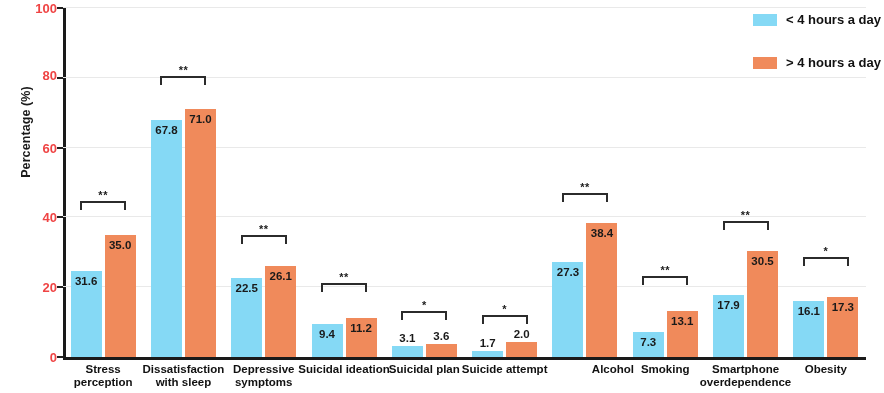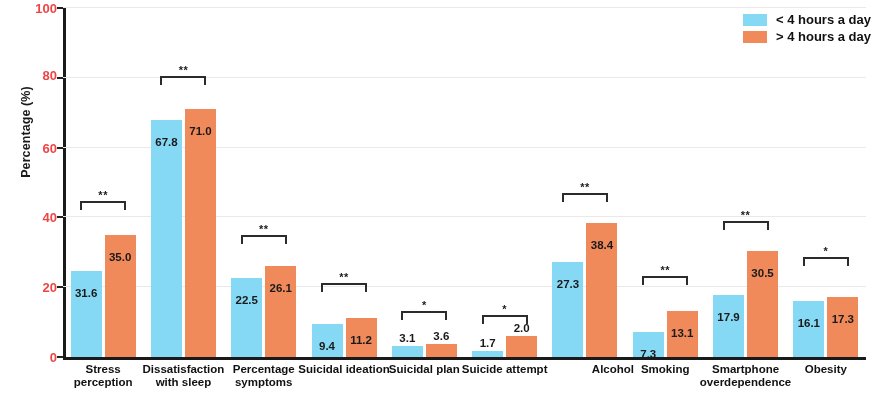--- a/index.html
+++ b/index.html
@@ -120,21 +120,21 @@
   .bar-label {
     position: absolute;
     left: 50%;
     transform: translateX(-50%);
     font-size: 11.5px;
     font-weight: bold;
     color: #1a1a1a;
     white-space: nowrap;
     line-height: 1;
   }
-  .bar-label.inside { top: 5px; margin-top: 12px; }
+  .bar-label.inside { top: 5px; }
   .bar-label.outside { top: -13px; }
 
   
   .sig {
     position: absolute;
     box-sizing: border-box;
     border-left: 2px solid #2b2b2b;
     border-right: 2px solid #2b2b2b;
     border-top: 2px solid #2b2b2b;
   }
@@ -157,25 +157,25 @@
     text-align: center;
     font-size: 11.5px;
     font-weight: bold;
     color: #111111;
     line-height: 1.15;
   }
 
   
   #legend {
     position: absolute;
-    right: 13px;
+    right: 3px;
     top: 12px;
     display: flex;
     flex-direction: column;
-    gap: 2px;
+    gap: 28px;
   }
   .legend-item {
     display: flex;
     align-items: center;
     gap: 9px;
   }
   .legend-swatch {
     width: 24px;
     height: 12px;
     flex: 0 0 auto;
@@ -281,21 +281,21 @@
         </div>
         <div class="sig" style="left: 17.15px; width: 46px; bottom: 36.645px; height: 9px;">
           <div class="sig-stars">*</div>
         </div>
       </div>
       <div class="group" style="left: 401.5px; width: 80.3px;">
         <div class="bars-row">
           <div class="bar b1" style="height: 5.933px;">
             <div class="bar-label outside">1.7</div>
           </div>
-          <div class="bar b2" style="height: 21px;">
+          <div class="bar b2" style="height: 15px;">
             <div class="bar-label outside">2.0</div>
           </div>
         </div>
         <div class="sig" style="left: 17.15px; width: 46px; bottom: 33.155px; height: 9px;">
           <div class="sig-stars">*</div>
         </div>
       </div>
       <div class="group" style="left: 481.8px; width: 80.3px;">
         <div class="bars-row">
           <div class="bar b1" style="height: 95.277px;">
@@ -353,21 +353,21 @@
   <div id="x-labels">
       <div class="x-label" style="left: 55px; width: 96.3px;">
         <div>Stress</div>
         <div>perception</div>
       </div>
       <div class="x-label" style="left: 135.3px; width: 96.3px;">
         <div>Dissatisfaction</div>
         <div>with sleep</div>
       </div>
       <div class="x-label" style="left: 215.6px; width: 96.3px;">
-        <div>Percentage</div>
+        <div>Depressive</div>
         <div>symptoms</div>
       </div>
       <div class="x-label" style="left: 295.9px; width: 96.3px;">
         <div>Suicidal ideation</div>
       </div>
       <div class="x-label" style="left: 376.2px; width: 96.3px;">
         <div>Suicidal plan</div>
       </div>
       <div class="x-label" style="left: 456.5px; width: 96.3px;">
         <div>Suicide attempt</div>

